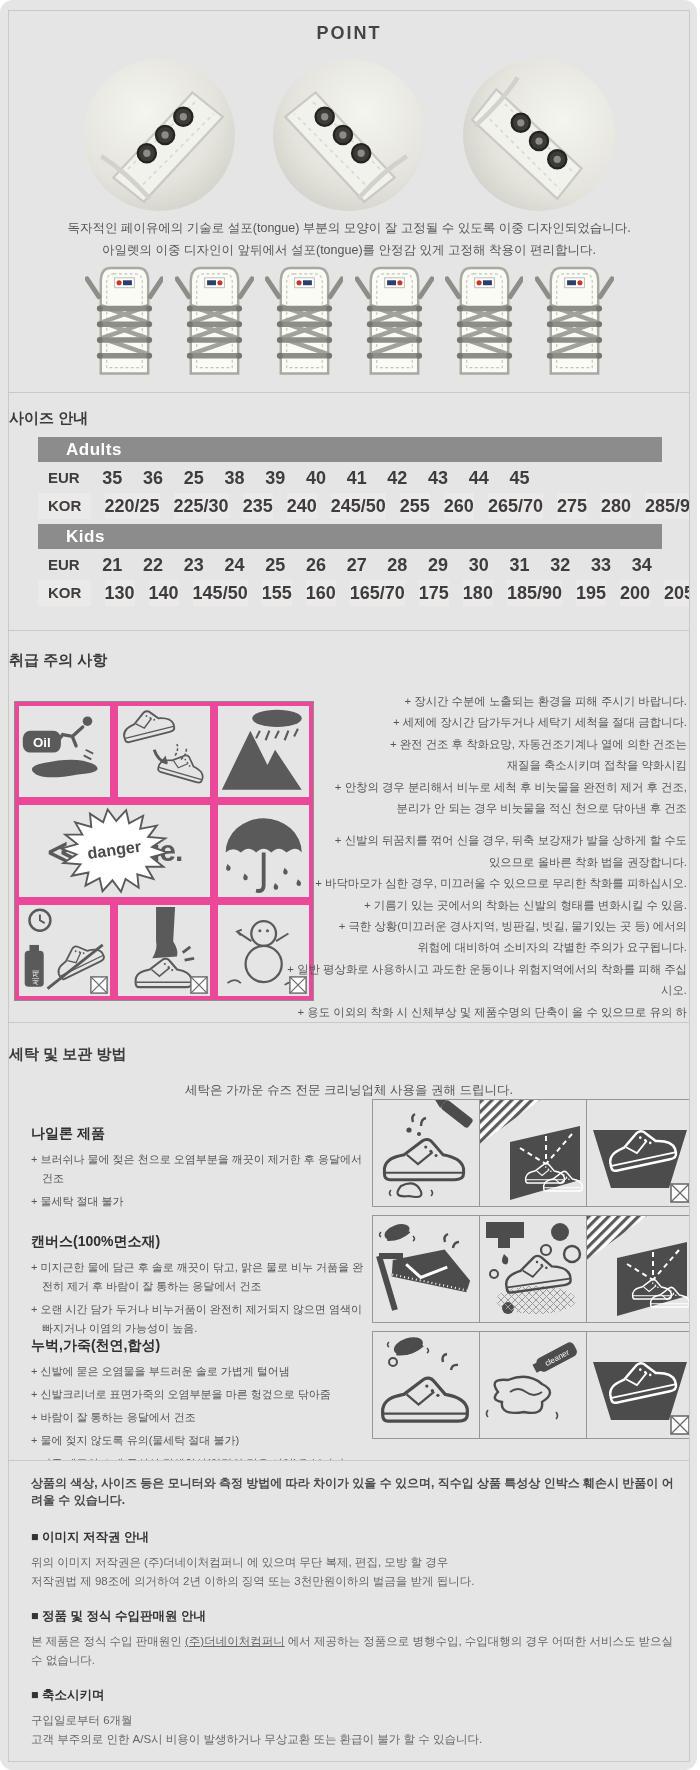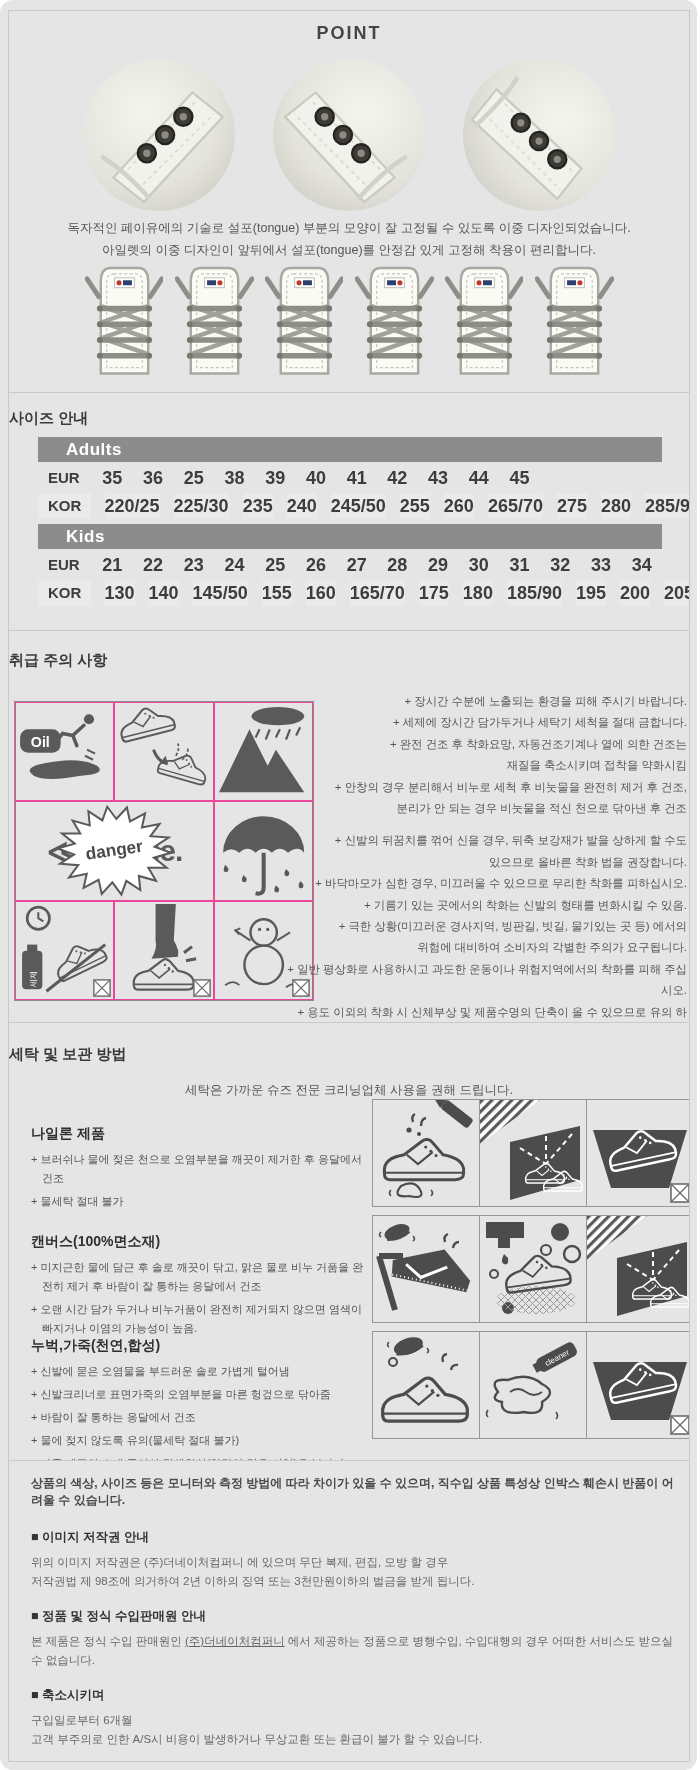--- a/index.html
+++ b/index.html
@@ -28,21 +28,21 @@
   .sz-bar{height:25px;background:#8c8c8c;color:#fff;font-size:17px;font-weight:bold;line-height:25px;padding-left:28px;letter-spacing:.5px;margin-bottom:3px;box-sizing:border-box;}
   .sz-row{display:grid;grid-template-columns:54px repeat(14,1fr);height:26px;margin-bottom:2px;}
   .sz-row .lbl{font-size:15px;font-weight:bold;color:#3d3d3d;line-height:26px;padding-left:10px;}
   .sz-row .cell{font-size:18px;font-weight:bold;color:#3d3d3d;text-align:center;line-height:26px;}
   .sz-row.shaded{margin-bottom:5px;gap:11px;}
   .sz-row.shaded .cell{background:#ece9e9;margin:0 1.5px;}
   .sz-row.shaded .lbl{background:#ece9e9;margin-right:1.5px;}
   
   .sec-care .sec-title{top:20px;}
   .care-grid{position:absolute;left:5px;top:70px;width:300px;height:300px;display:grid;grid-template-columns:repeat(3,1fr);grid-template-rows:repeat(3,1fr);border:1px solid #8d8d8d;box-sizing:border-box;}
-  .cg-cell{border:1px solid #ec4899;position:relative;color:#5a5a5a;overflow:visible;}
+  .cg-cell{border:4px solid #ec4899;position:relative;color:#5a5a5a;overflow:visible;}
   .cg-cell svg{position:absolute;inset:0;width:100%;height:100%;}
   .cg-brand{grid-column:1/3;display:flex;align-items:center;justify-content:center;font-weight:bold;color:#5a5a5a;}
   .cg-brand .chev{font-size:34px;margin-right:4px;transform:scaleY(.9);}
   .cg-brand .bname{font-size:30px;letter-spacing:-1px;}
   .danger-star{position:absolute;left:58px;top:-46px;width:120px;height:96px;z-index:3;}
   .care-notes{position:absolute;right:2px;top:60px;width:400px;text-align:right;font-size:11.4px;line-height:21.4px;color:#555;}
   .care-notes .gap{height:11px;}
   
   .sec-wash .sec-title{top:22px;}
   .wash-sub{position:absolute;top:46px;left:0;width:100%;text-align:center;font-size:12.5px;color:#555;}

